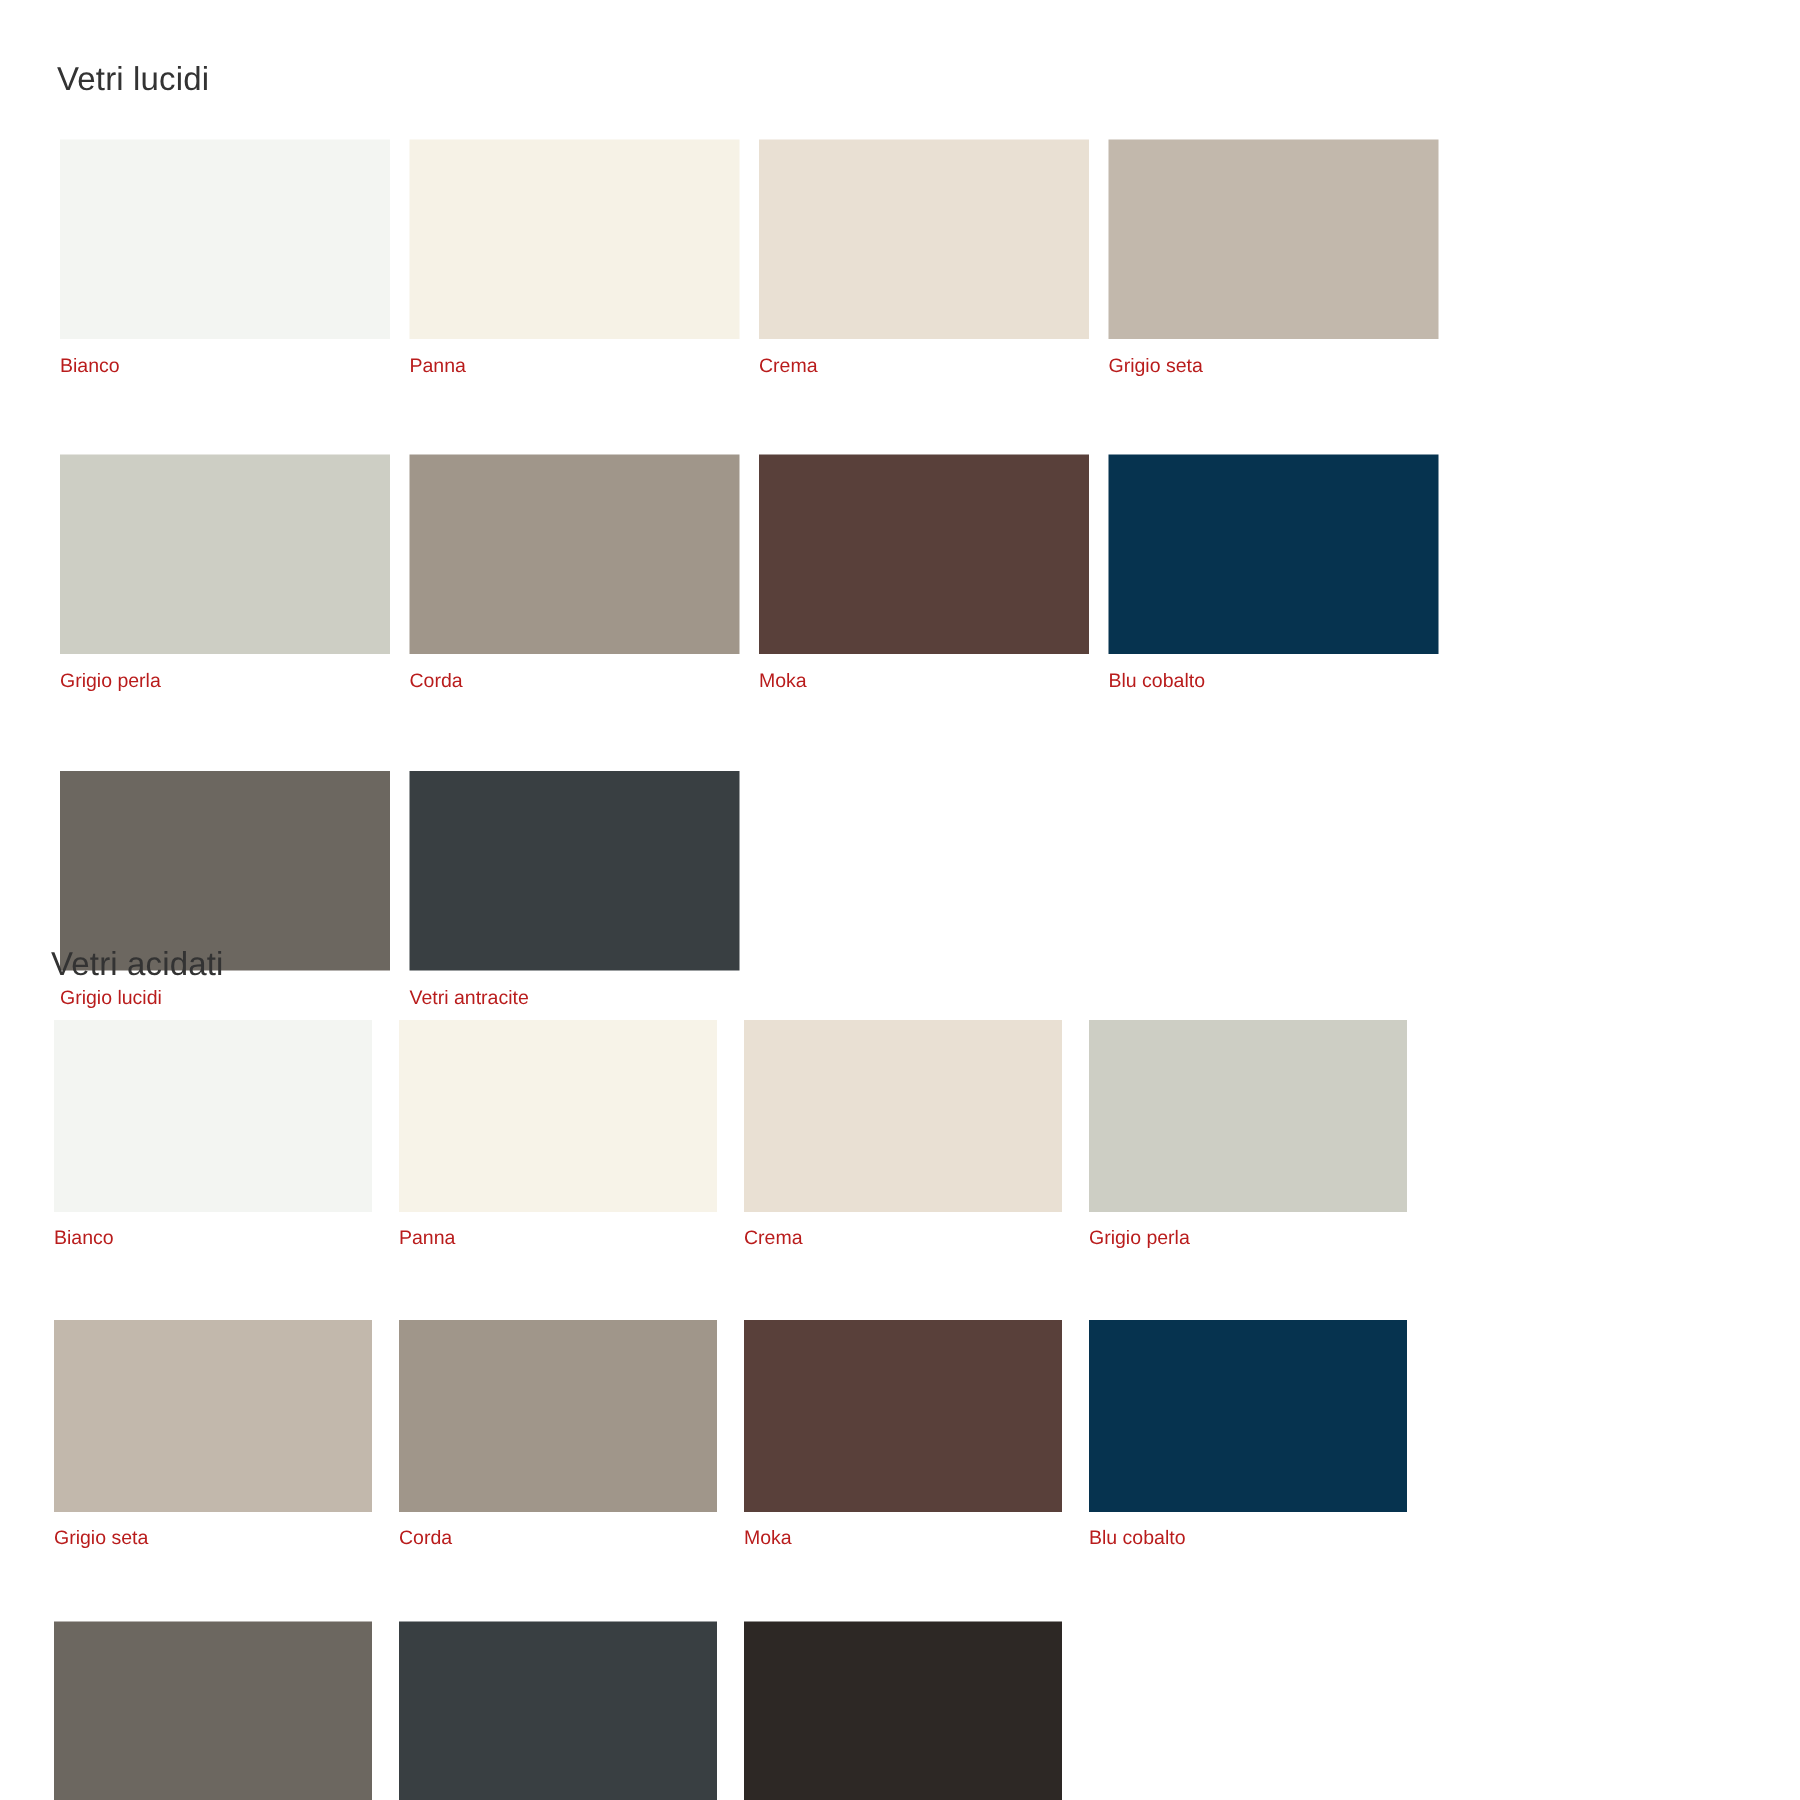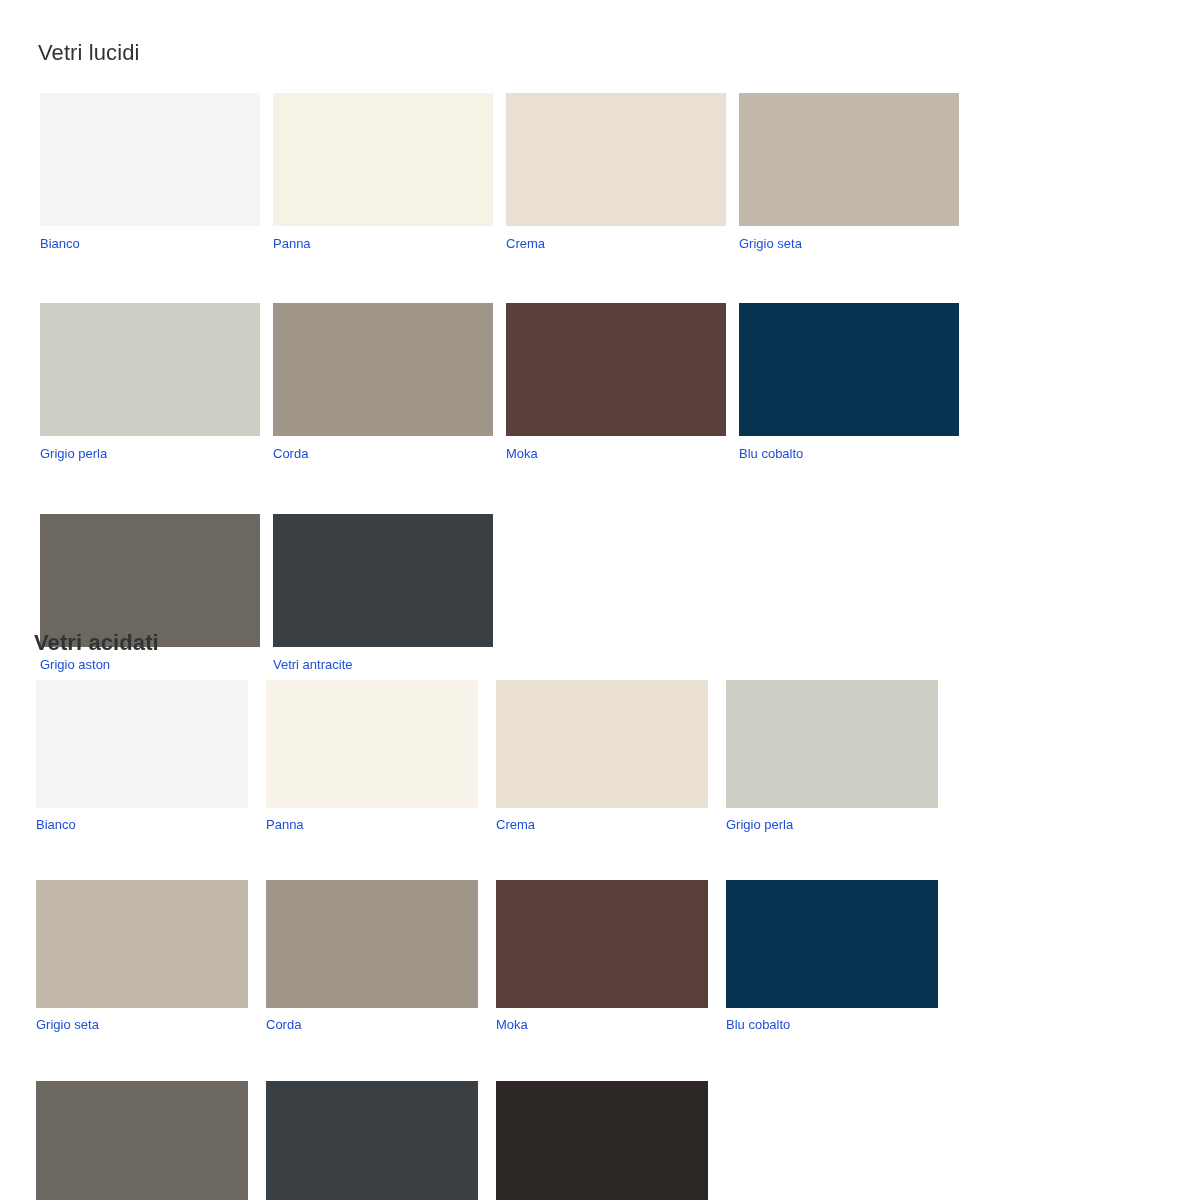--- a/index.html
+++ b/index.html
@@ -42,39 +42,39 @@
     display: grid;
     grid-template-columns: repeat(4, 220px);
     column-gap: 13px;
     row-gap: 52px;
   }
   #section-lucidi .swatch-chip { width: 220px; height: 133px; }
   #section-lucidi .swatch-label { font-size: 13px; margin-top: 11px; }
 
   
   #section-acidati { position: absolute; left: 0; top: 590px; width: 1200px; }
-  #section-acidati .section-title { left: 34px; top: 42px; font-weight: bold; }
+  #section-acidati .section-title { left: 34px; top: 42px; }
   #section-acidati .grid {
     position: absolute;
     left: 36px;
     top: 90px;
     width: 902px;
     display: grid;
     grid-template-columns: repeat(4, 212px);
     column-gap: 18px;
     row-gap: 48px;
   }
   #section-acidati .swatch-chip { width: 212px; height: 128px; }
   #section-acidati .swatch-label { font-size: 13px; margin-top: 10px; }
 
   .swatch { position: relative; }
   .swatch-chip { display: block; }
   .swatch-label {
     display: block;
-    color: #1d4ed8;
+    color: #b91c1c;
     line-height: 1.1;
     white-space: nowrap;
   }
 </style>
 </head>
 <body>
 
 <div class="page">
 
   <section id="section-lucidi">
@@ -107,21 +107,21 @@
         <div class="swatch">
           <div class="swatch-chip" style="background: rgb(89, 64, 58);"></div>
           <span class="swatch-label">Moka</span>
         </div>
         <div class="swatch">
           <div class="swatch-chip" style="background: rgb(6, 51, 79);"></div>
           <span class="swatch-label">Blu cobalto</span>
         </div>
         <div class="swatch">
           <div class="swatch-chip" style="background: rgb(108, 103, 96);"></div>
-          <span class="swatch-label">Grigio aston</span>
+          <span class="swatch-label">Grigio lucidi</span>
         </div>
         <div class="swatch">
           <div class="swatch-chip" style="background: rgb(57, 63, 66);"></div>
           <span class="swatch-label">Vetri antracite</span>
         </div>
       </div>
   </section>
 
   <section id="section-acidati">
     <h2 class="section-title">Vetri acidati</h2>

